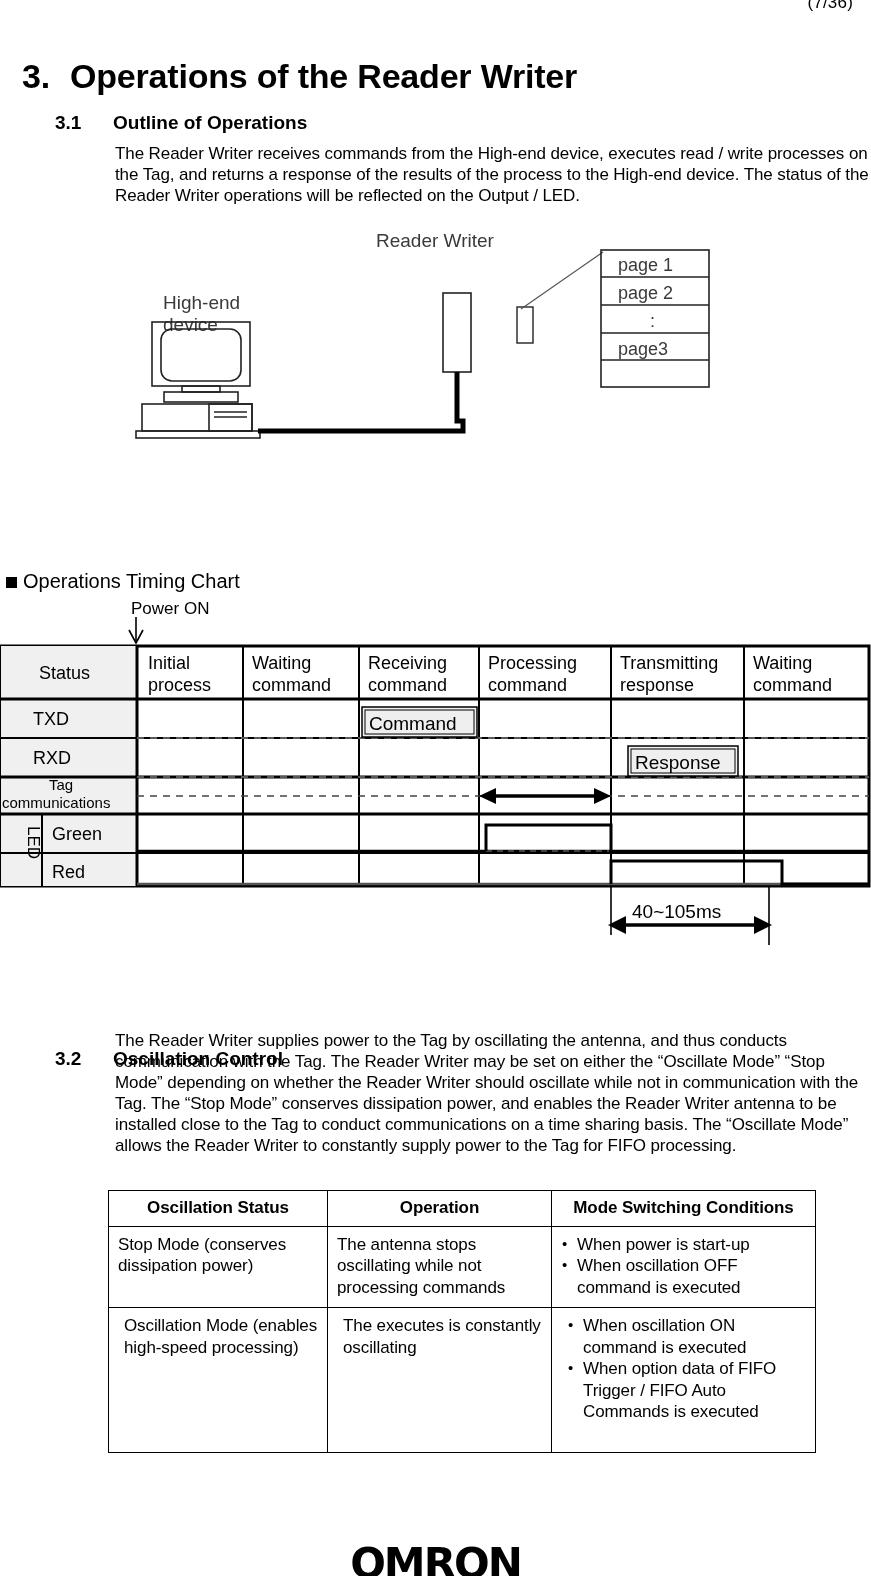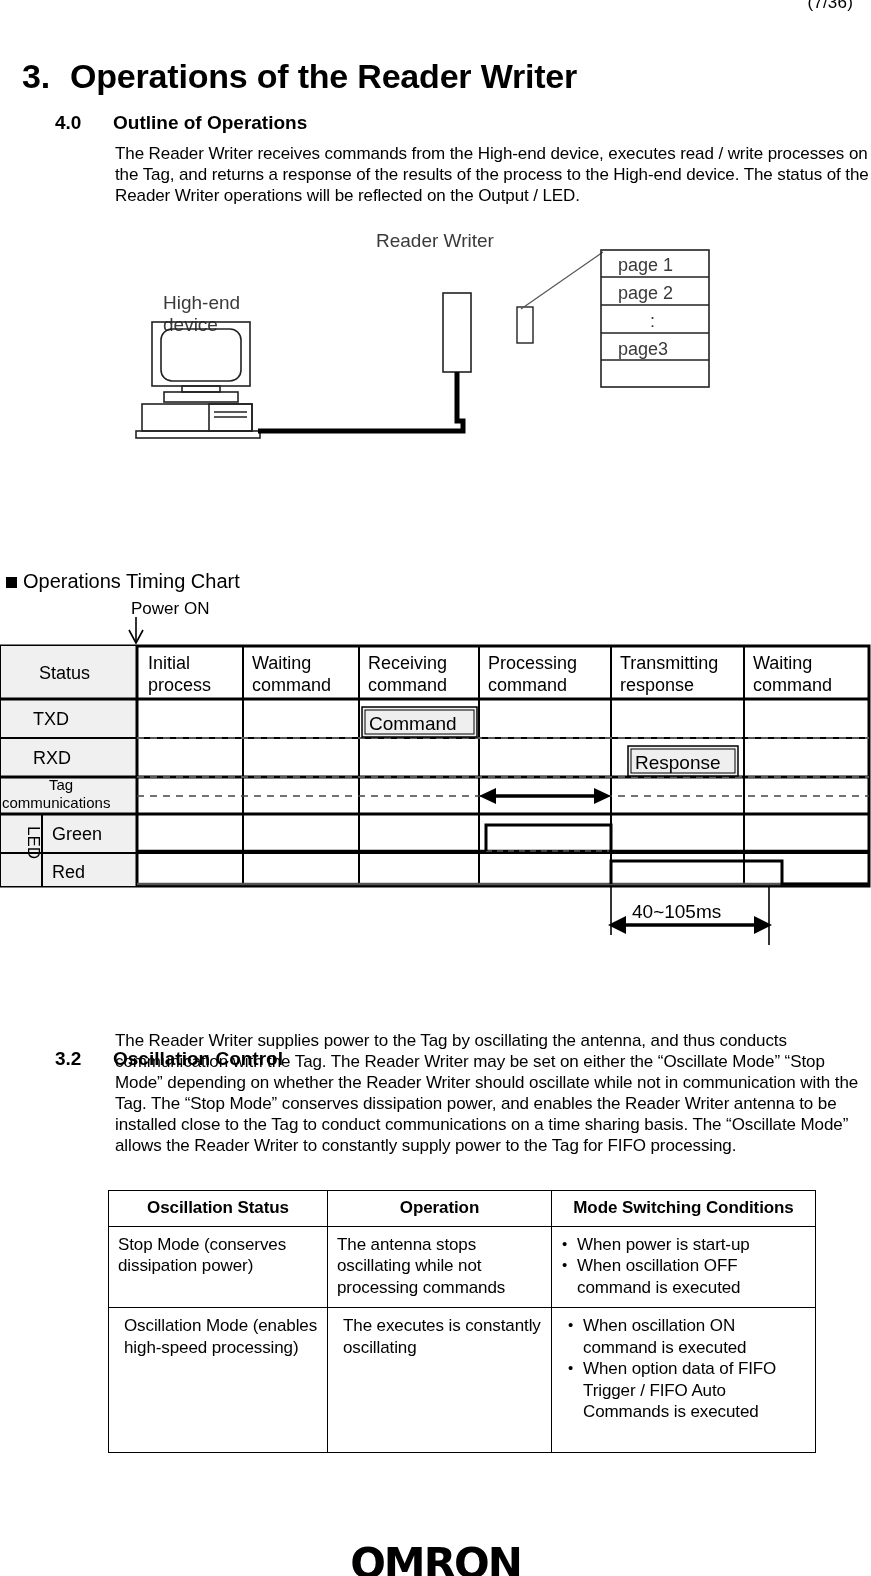--- a/index.html
+++ b/index.html
@@ -158,21 +158,21 @@
 </head>
 <body>
 
 <div class="page-header">(7/36)</div>
 
 <div class="h1">
   <span class="num">3.</span><span>Operations of the Reader Writer</span>
 </div>
 
 <div class="h2 h2-outline">
-  <span class="num">4.0</span><span>Outline of Operations</span>
+  <span class="num">3.1</span><span>Outline of Operations</span>
 </div>
 <div class="para para-outline">The Reader Writer receives commands from the High-end device, executes read / write processes on the Tag, and returns a response of the results of the process to the High-end device. The status of the Reader Writer operations will be reflected on the Output / LED.</div>
 
 <div class="diagram">
   <svg width="871" height="250" viewBox="0 0 871 250" xmlns="http://www.w3.org/2000/svg">
 
     <text x="376" y="22" font-family="Liberation Sans, sans-serif" font-size="19" fill="#3a3a3a">Reader Writer</text>
 
     <text x="163" y="84" font-family="Liberation Sans, sans-serif" font-size="19" fill="#3a3a3a">High-end</text>
     <text x="163" y="106" font-family="Liberation Sans, sans-serif" font-size="19" fill="#3a3a3a">device</text>

